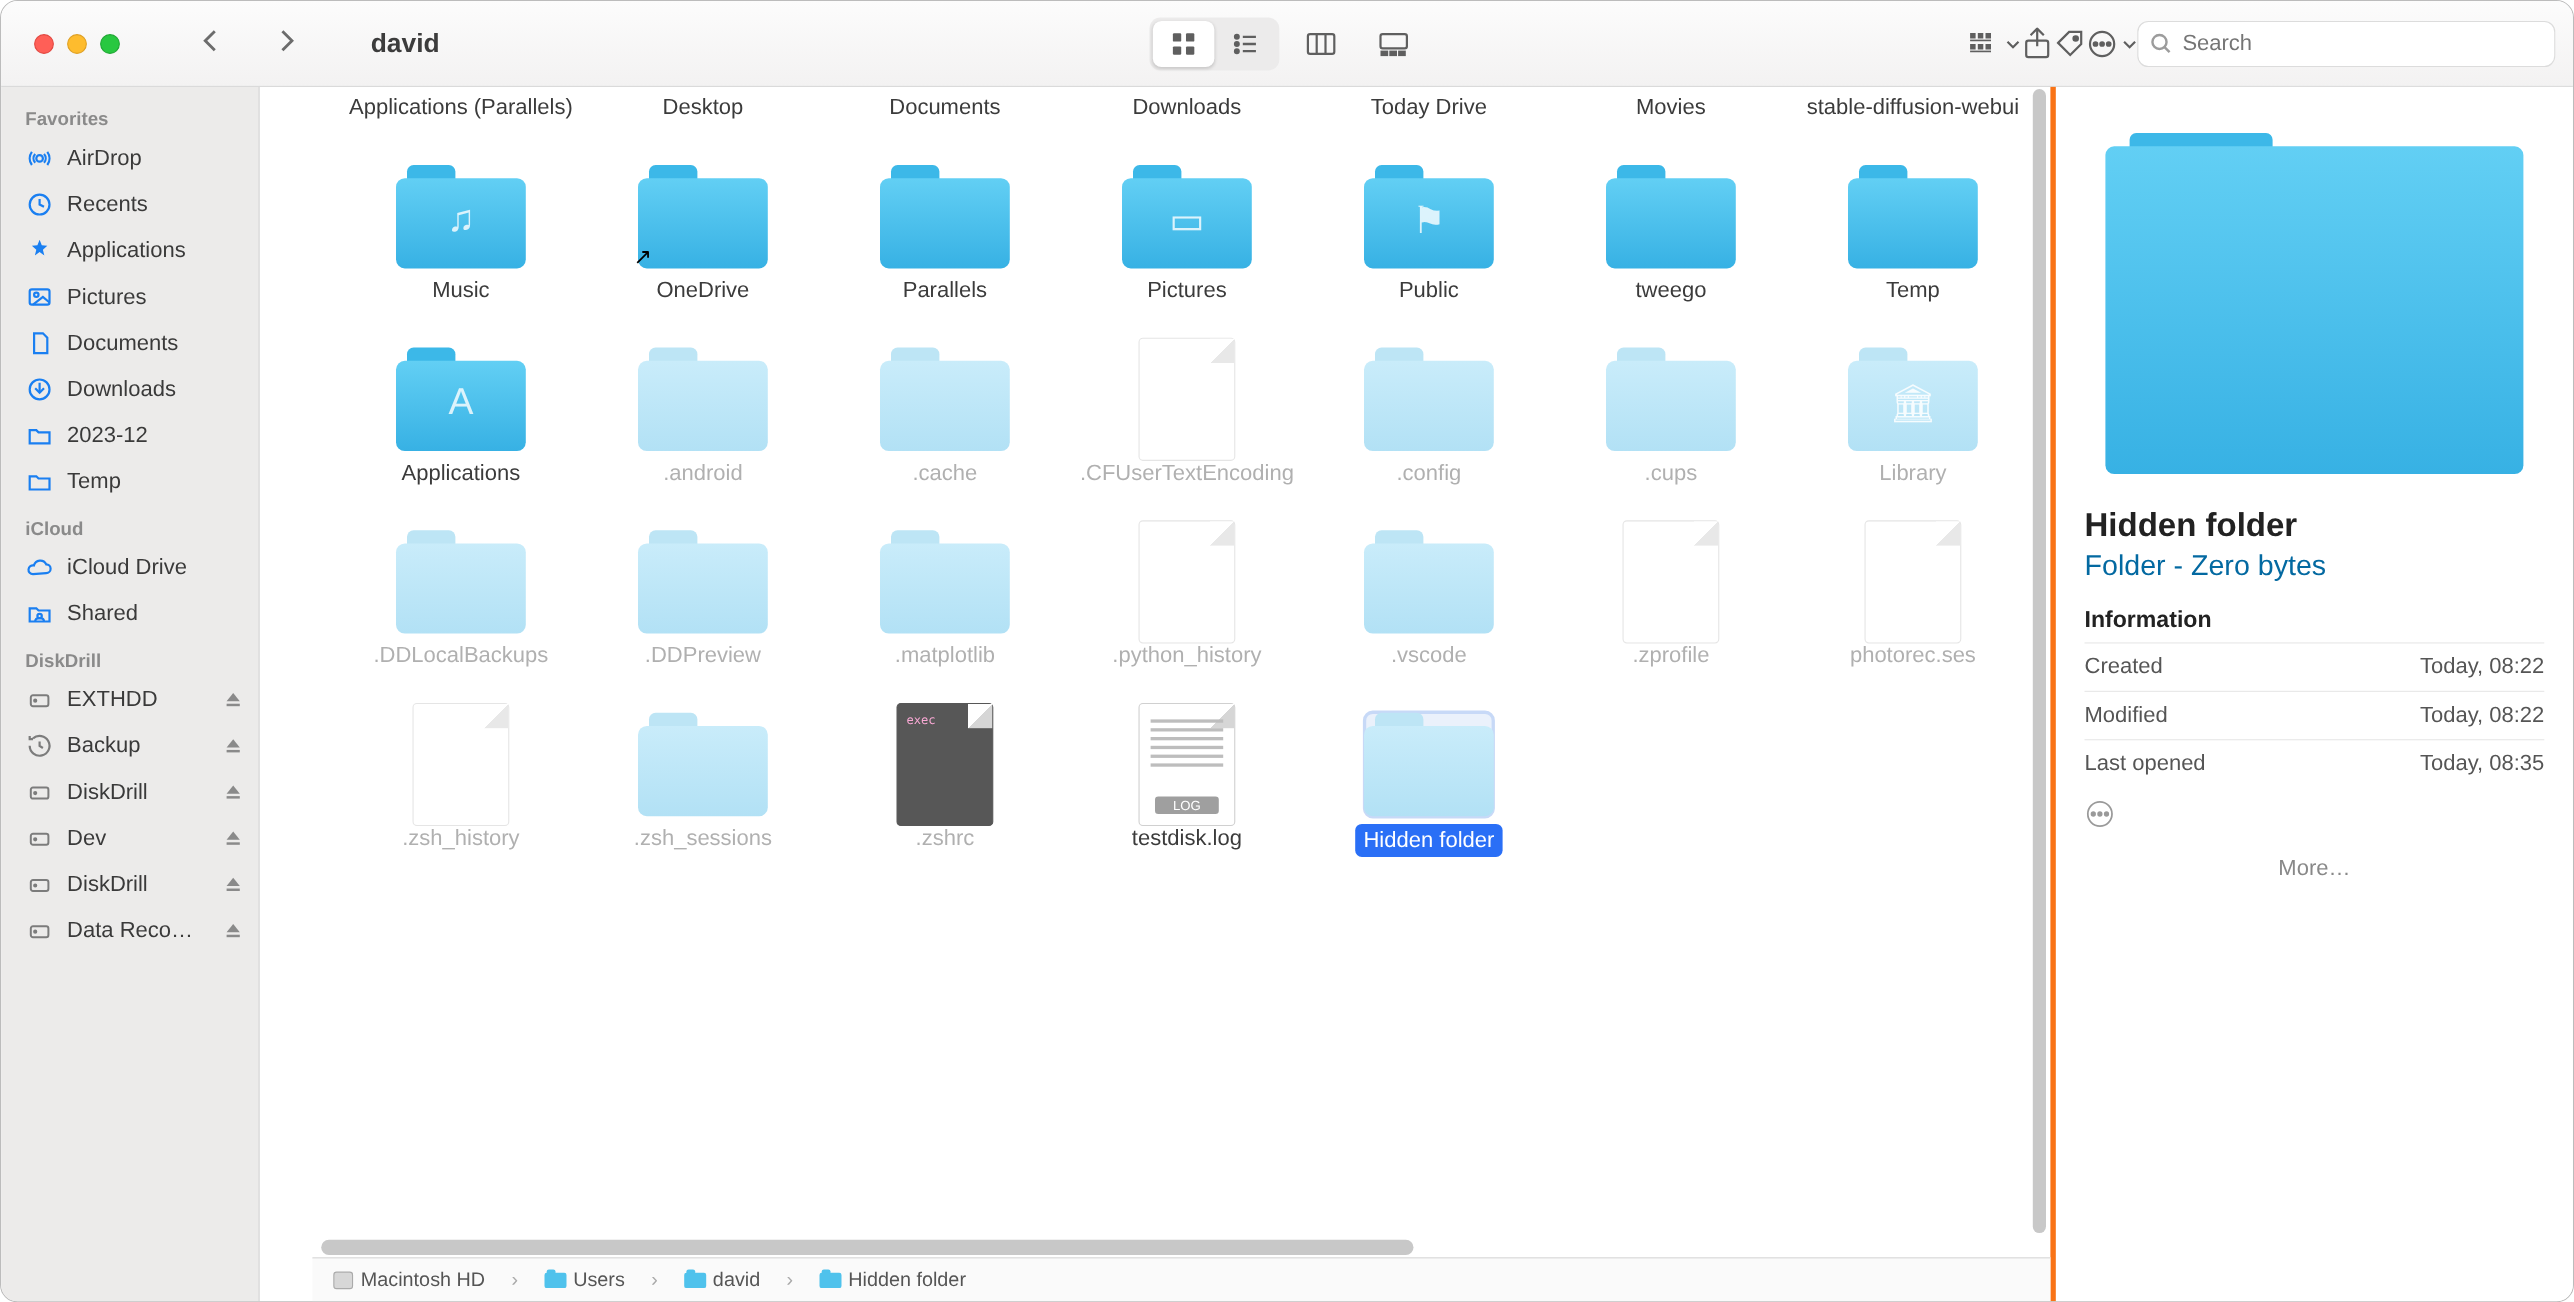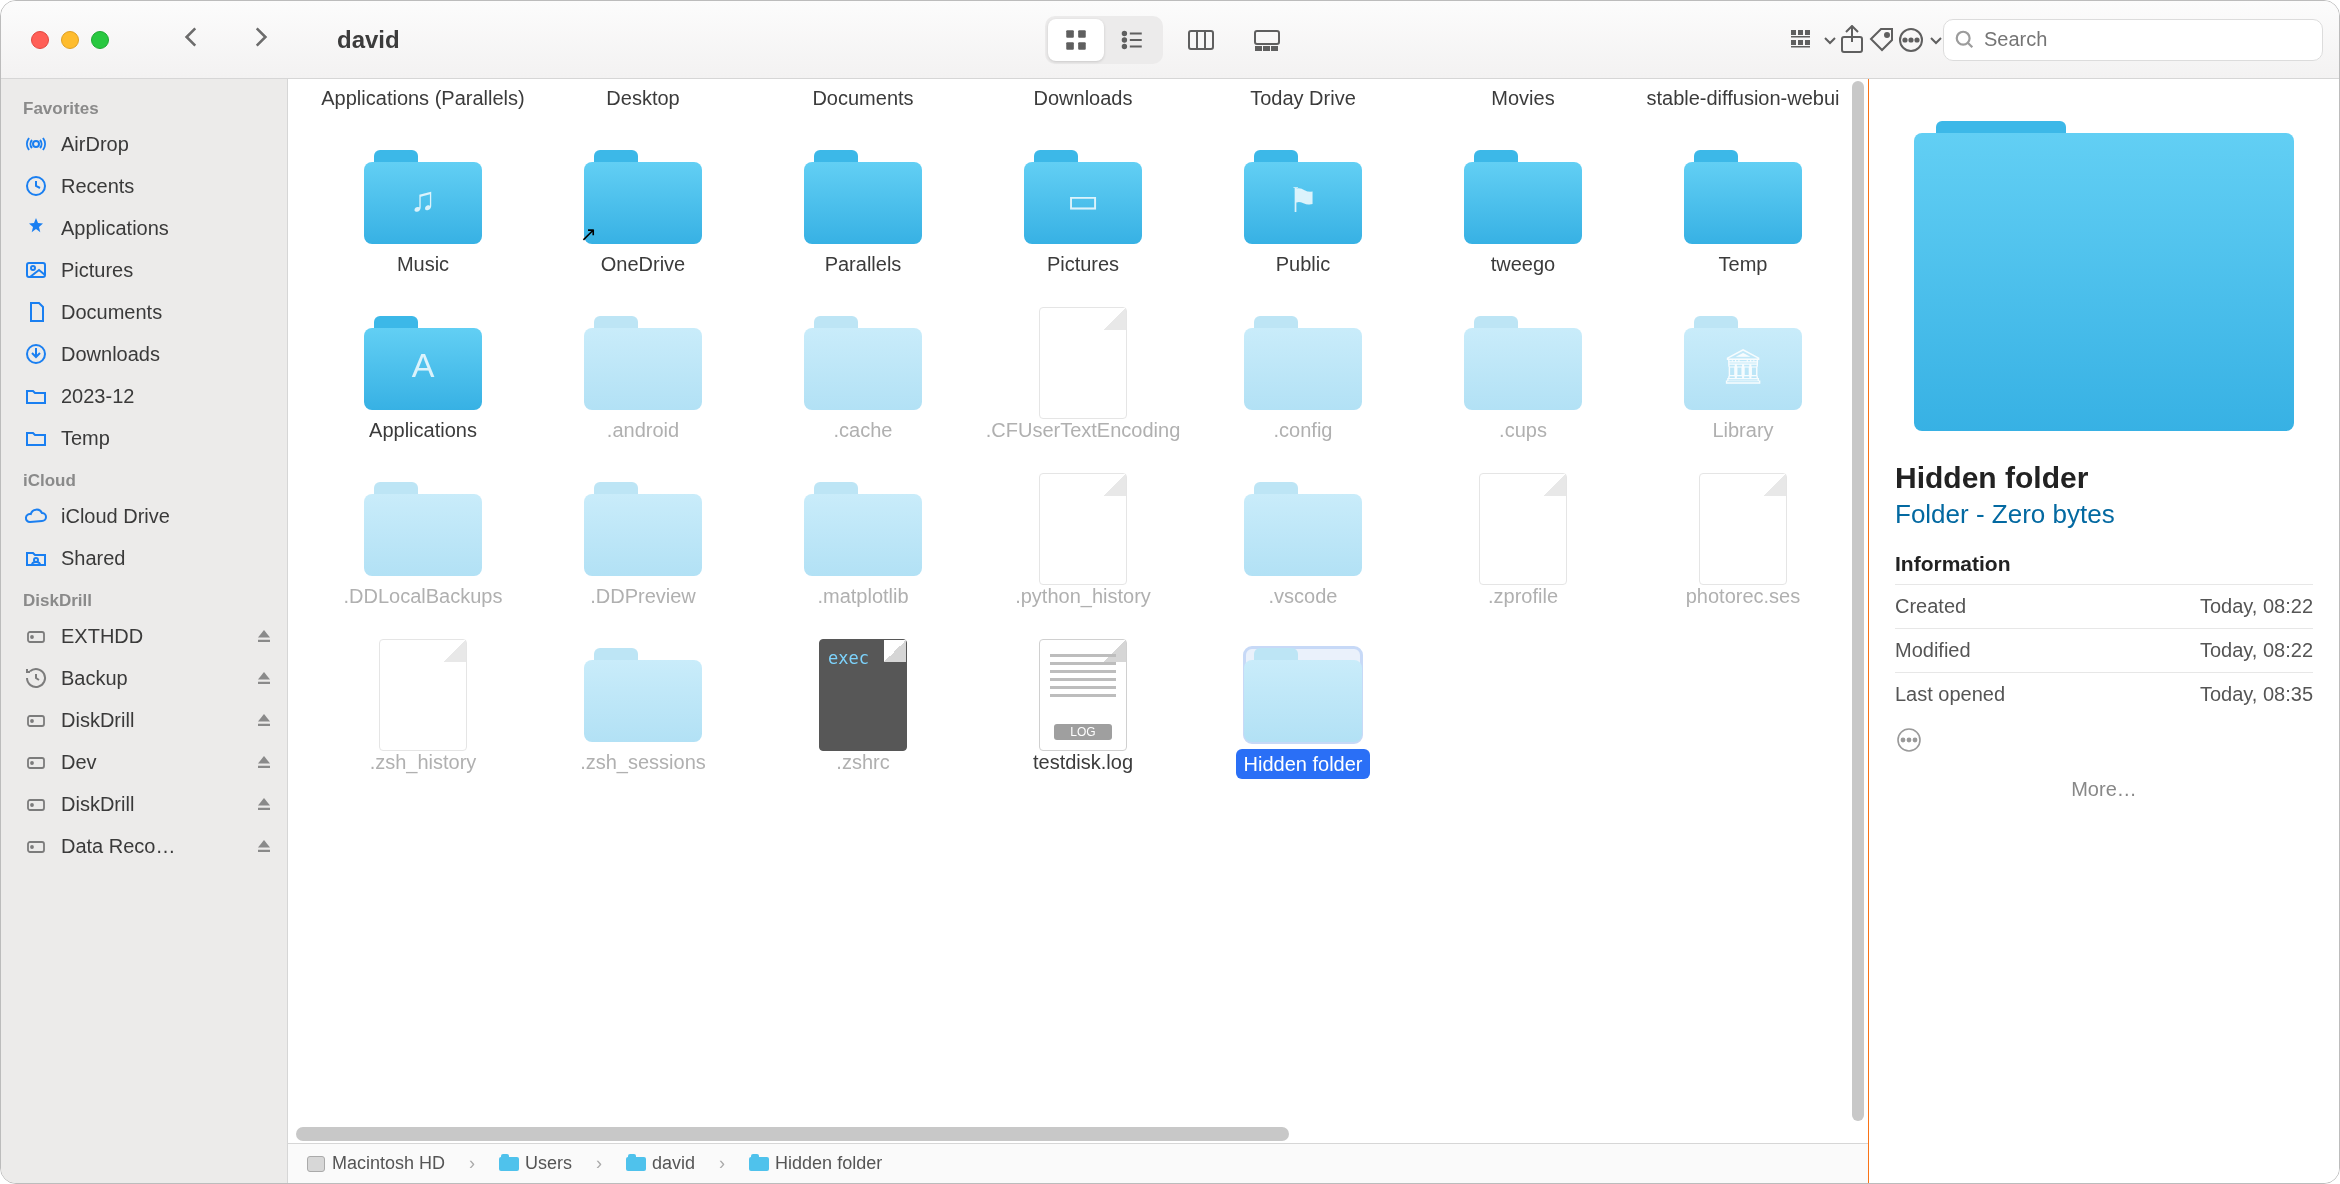--- a/index.html
+++ b/index.html
@@ -34,21 +34,21 @@
 .body{ flex:1; display:flex; min-height:0;}
 .sidebar{ width:338px; background:#ecebea; border-right:1px solid #d6d6d6; padding: 8px 0 8px 8px; overflow-y:auto;}
 .sb-hdr{ font-size:17px; color:#8a8a8a; font-weight:600; padding:12px 14px 4px;}
 .sb-item{ display:flex; align-items:center; height:42px; padding:0 14px; border-radius:8px; gap:12px; color:#3a3a3a; font-size:20px;}
 .sb-item .ic{ width:26px; height:26px; color:#1a7ff1; display:flex; align-items:center; justify-content:center;}
 .sb-item .eject{ margin-left:auto; color:#8a8a8a;}
 .loc .ic{ color:#7c7c7c;}
 
 
 .main{ flex:1; display:flex; min-height:0; position:relative;}
-.gridwrap{ flex:1; display:flex; flex-direction:column; min-height:0; border-right:1px solid #f97316;}
+.gridwrap{ flex:1; display:flex; flex-direction:column; min-height:0; border-right:5px solid #f97316;padding-left:48px;}
 .grid{ flex:1; overflow:auto; padding: 0px 20px 20px 30px; position:relative;}
 .gridscroll{ display:grid; grid-template-columns: repeat(7, 210px); gap: 32px 10px; align-content:start;}
 .fitem{ width:210px; display:flex; flex-direction:column; align-items:center; gap:6px; padding-top:6px;}
 .ficon{ width:118px; height:96px; display:flex; align-items:center; justify-content:center; position:relative;}
 .flabel{ font-size:20px; color:#3b3b3b; text-align:center; line-height:1.3; max-width:210px; overflow-wrap:anywhere;}
 .flabel.dim{ color:#b0b0b0;}
 .labelonly{ height:auto;}
 .fitem.sel .flabel{ background:#2a6ff6; color:#fff; border-radius:6px; padding:2px 8px;}
 .fitem.sel .ficon{ outline:3px solid #c7d9f7; outline-offset:-2px; border-radius:8px; background:#eaf1fb;}
 
@@ -60,21 +60,21 @@
 .folder.dim .body{ background:linear-gradient(#c9ecfa,#b2e1f5);}
 .glyph{ position:absolute; top:30px; left:0; right:0; text-align:center; color:#ffffffcc; font-size:34px; font-weight:400;}
 .folder.dim .glyph{ color:#ffffffdd;}
 .alias{ position:absolute; bottom:-2px; left:-4px; font-size:20px; color:#000;}
 
 
 .file{ width:88px; height:112px; background:#fff; border:1px solid #d0d0d0; border-radius:4px; position:relative;}
 .file::before{ content:""; position:absolute; top:0; right:0; width:22px; height:22px; background:linear-gradient(135deg,#fff 0 50%,#d6d6d6 50%);}
 .file.dim{ opacity:.55;}
 .file.exec{ background:#575757; border-color:#575757;}
-.file.exec .t{ position:absolute; top:8px; left:8px; color:#7dd3fc; font-size:17px; font-family:monospace;text-align:right;}
+.file.exec .t{ position:absolute; top:8px; left:8px; color:#f9a8d4; font-size:11px; font-family:monospace;text-align:right;}
 .file.log .lines{ position:absolute; top:14px; left:10px; right:10px;}
 .file.log .lines span{ display:block; height:3px; background:#bdbdbd; margin-bottom:5px;}
 .file.log .badge{ position:absolute; bottom:10px; left:14px; right:14px; text-align:center; font-size:12px; background:#9f9f9f; color:#fff; border-radius:3px; padding:1px 0;}
 
 
 .hscroll{ height:18px; background:transparent; position:absolute; left:2px; right:2px; bottom:0; display:flex; align-items:center;}
 .hscroll .thumb{ height:14px; background:#c8c8c8; border-radius:7px; margin-left:6px;}
 
 
 .preview{ width:470px; padding: 22px 26px; overflow:auto; background:#fff;}

